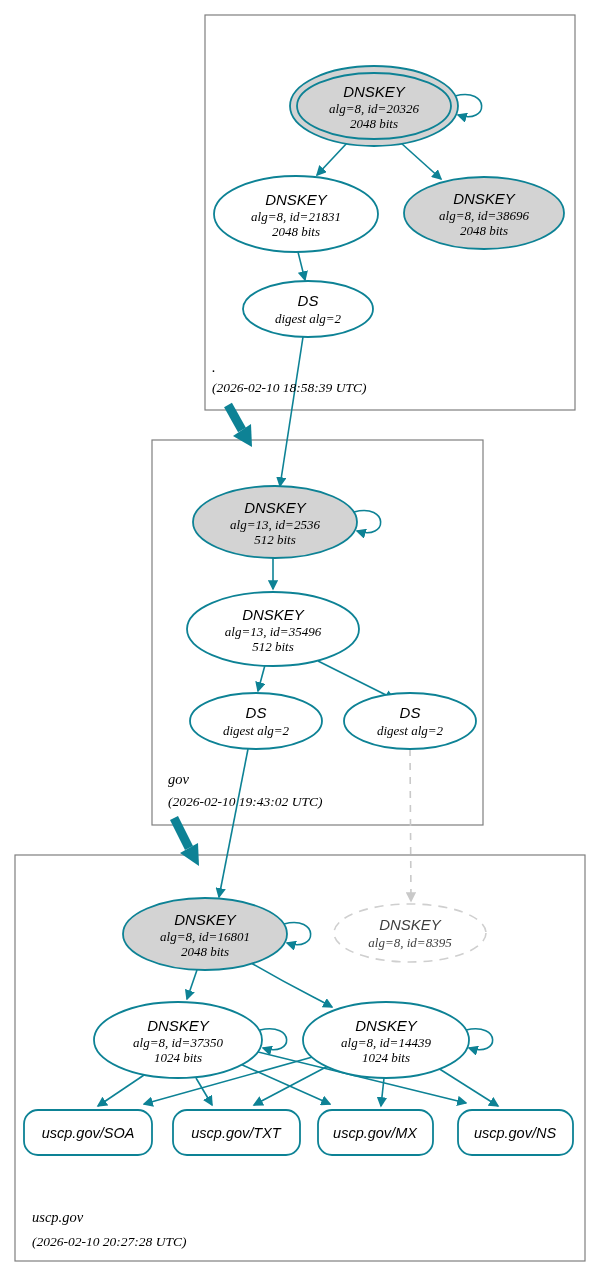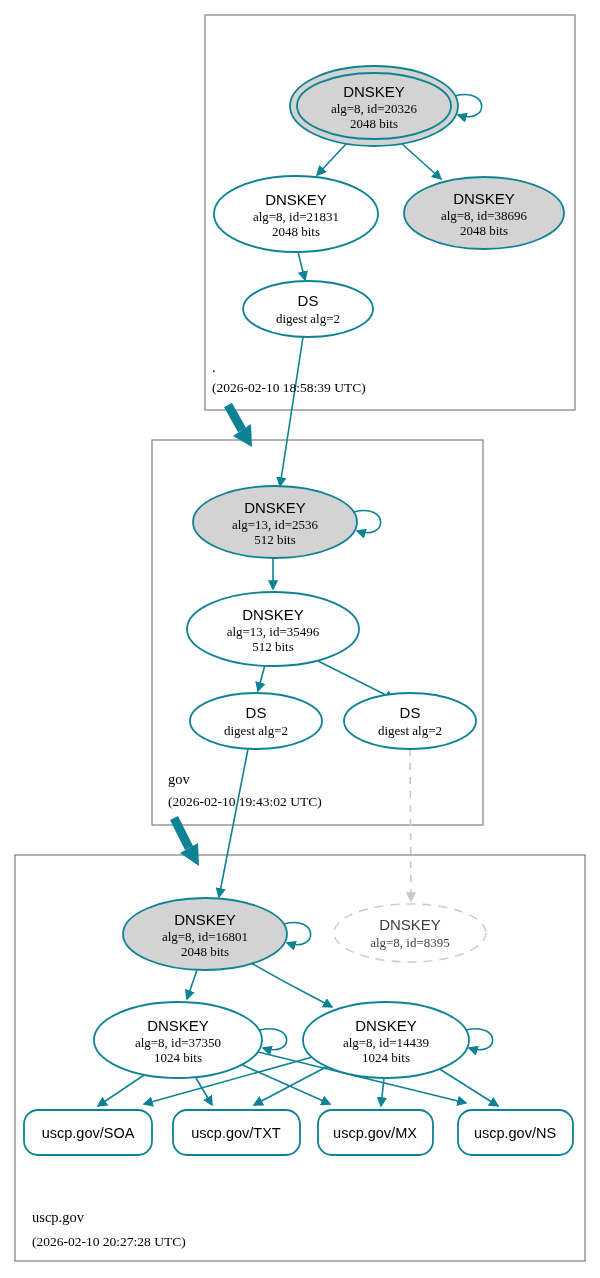--- a/index.html
+++ b/index.html
@@ -1,16 +1,16 @@
 <!DOCTYPE html>
 <html><head>
 <meta charset="utf-8">
 <style>
   html,body{margin:0;padding:0;background:#ffffff;}
-  .stage{width:600px;height:1278px;position:relative;background:#ffffff;overflow:hidden;}
+  .stage{width:600px;height:1278px;position:relative;background:#ffffff;overflow:hidden;font-style:italic;}
   svg{display:block;}
   .zone-box{fill:none;stroke:#7f7f7f;stroke-width:1.2;}
   .edge{stroke:#0d8295;stroke-width:1.6;fill:none;}
   .edge-thick{stroke:#0d8295;stroke-width:9;fill:none;}
   .edge-missing{stroke:#c9c9c9;stroke-width:1.6;fill:none;stroke-dasharray:7 7;}
   .node-outline{stroke:#0d8295;stroke-width:1.8;}
   .fill-ksk{fill:#d3d3d3;}
   .fill-plain{fill:#ffffff;}
   .node-missing{stroke:#cfcfcf;stroke-width:1.6;fill:#ffffff;stroke-dasharray:9 7;}
   .rrset{fill:#ffffff;stroke:#0d8295;stroke-width:1.8;}

